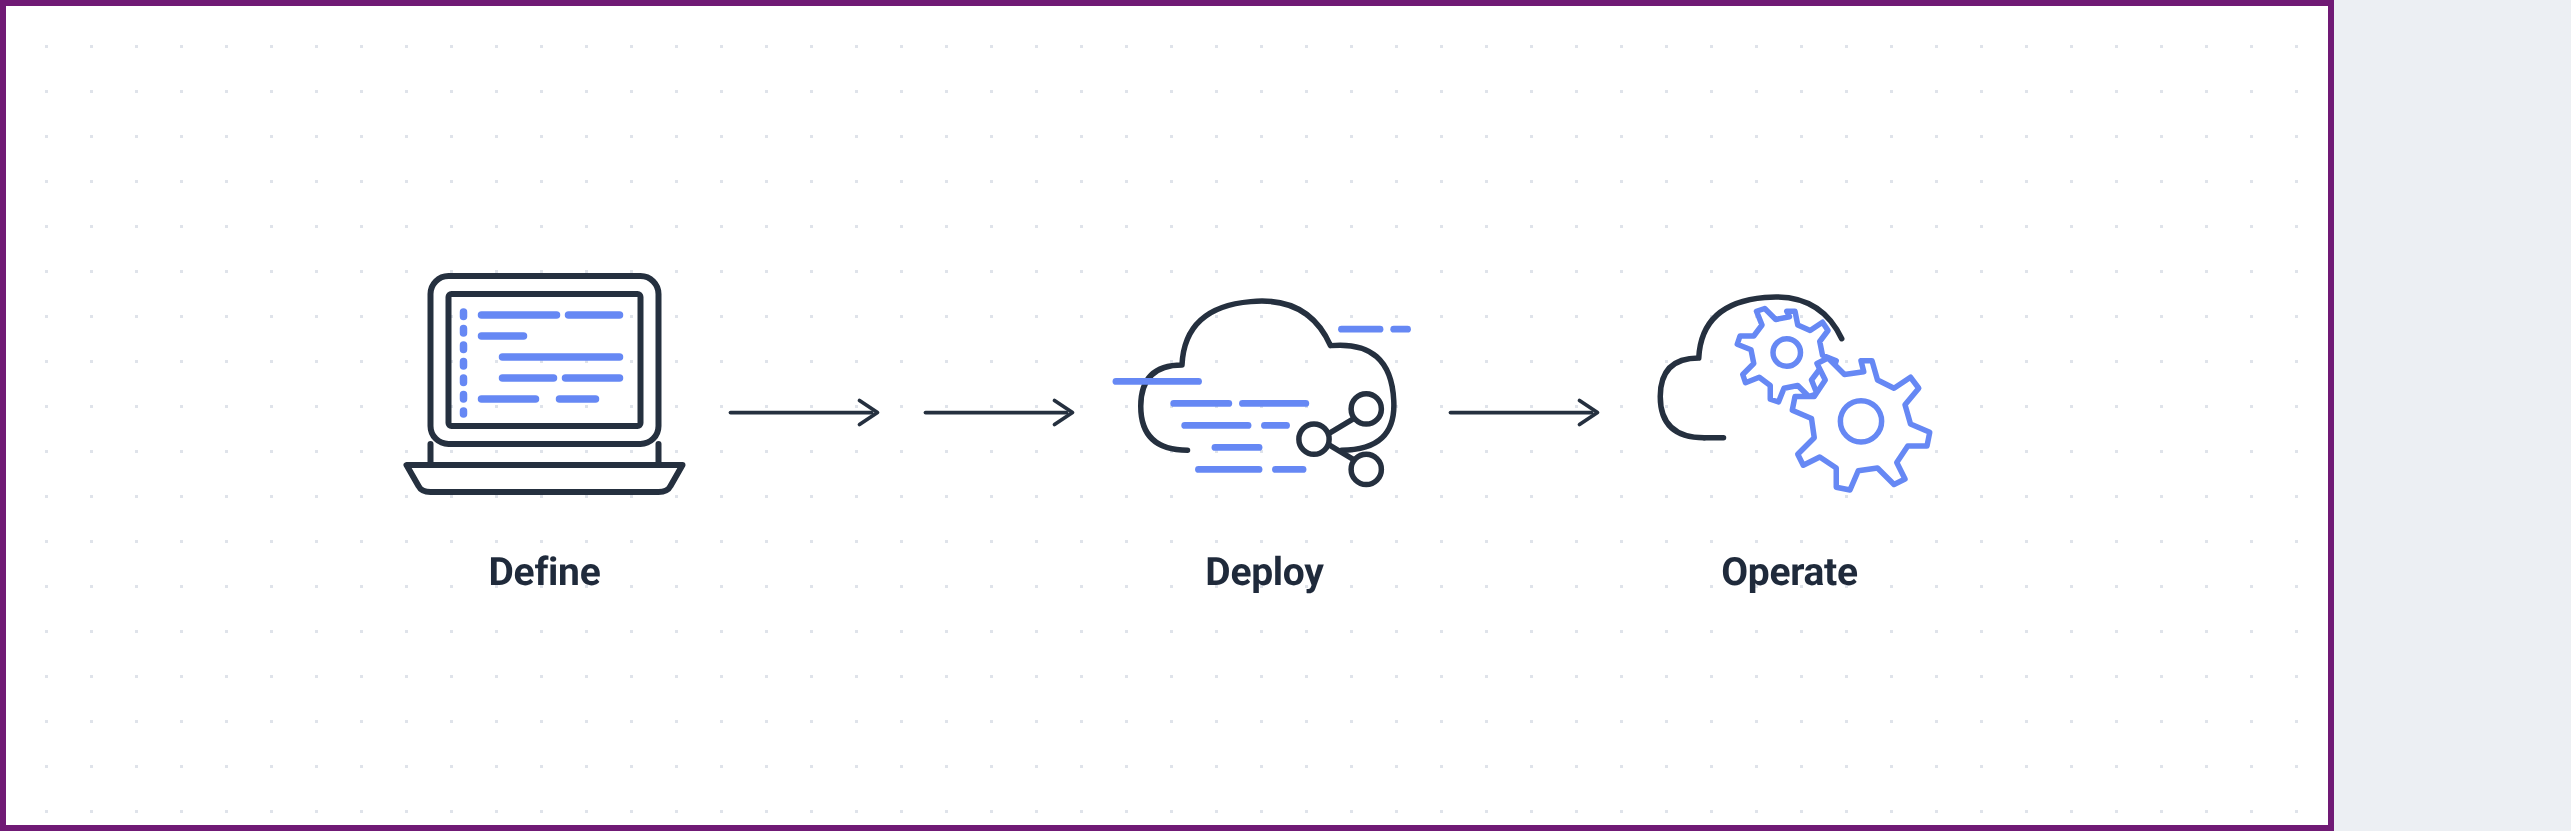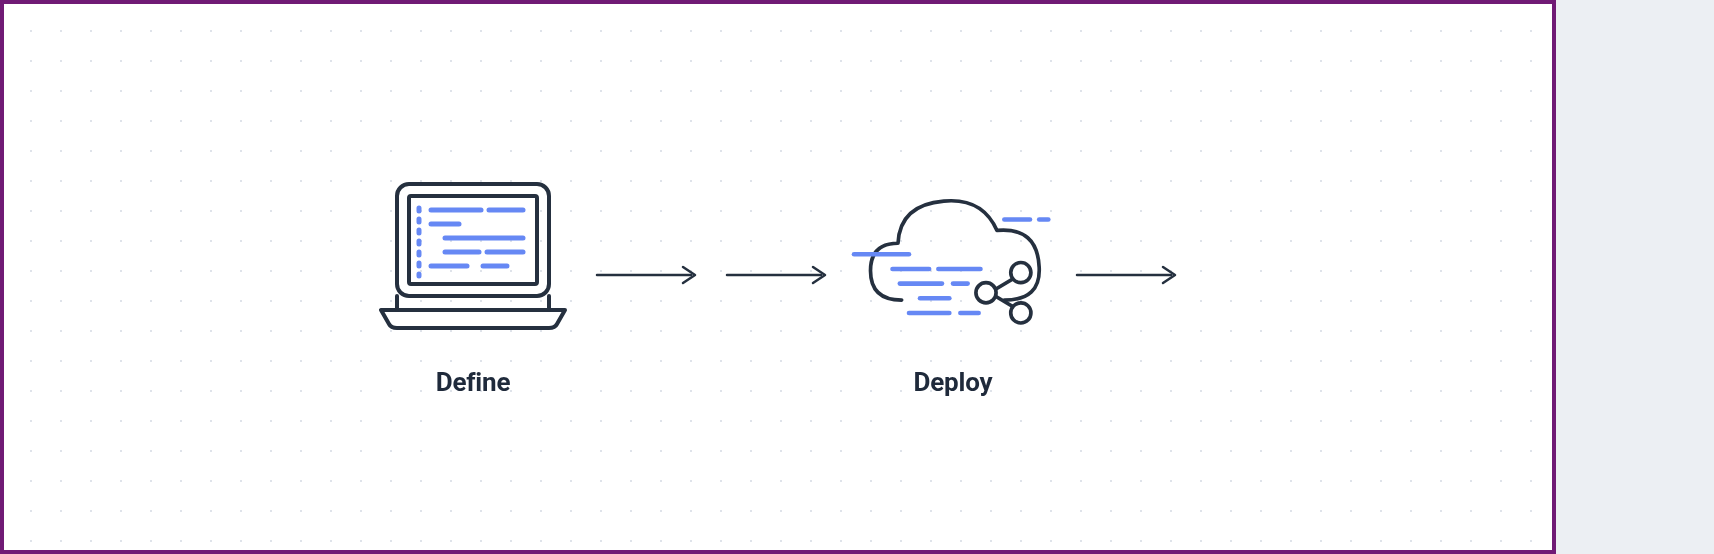--- a/index.html
+++ b/index.html
@@ -168,16 +168,42 @@
 
       <div class="arrow-box">
         <svg width="110" height="28" viewBox="0 0 110 28">
           <g stroke="#25303f" stroke-width="2.5" fill="none" stroke-linecap="round" stroke-linejoin="round">
             <line x1="4" y1="14" x2="98" y2="14"></line>
             <path d="M90 6 L102 14 L90 22"></path>
           </g>
         </svg>
       </div>
 
+      <div class="step">
+        <div class="icon-box">
+          <svg width="240" height="180" viewBox="0 0 240 180">
+
+            <g fill="none" stroke="#25303f" stroke-width="4" stroke-linecap="round" stroke-linejoin="round">
+              <path d="M58 128
+                       Q26 128 26 98
+                       Q26 70 54 70
+                       Q56 30 102 26
+                       Q142 22 158 56"></path>
+              <path d="M58 128 L72 128"></path>
+            </g>
+
+            <g fill="#ffffff" stroke="#6688f4" stroke-width="4" stroke-linejoin="round" transform="translate(118,66)">
+              <path d="M0 -30 L6 -30 L8 -20 L17 -16 L26 -22 L30 -16 L24 -8 L26 2 L36 6 L34 12 L24 12 L18 20 L22 30 L16 32 L8 24 L-2 26 L-6 36 L-12 34 L-12 24 L-20 18 L-30 22 L-32 16 L-24 8 L-26 -2 L-36 -6 L-34 -12 L-24 -12 L-18 -20 L-22 -30 L-16 -32 L-8 -24 L2 -26 Z"></path>
+              <circle cx="0" cy="0" r="10"></circle>
+            </g>
+
+            <g fill="#ffffff" stroke="#6688f4" stroke-width="4" stroke-linejoin="round" transform="translate(172,116)">
+              <path d="M0 -44 L8 -44 L12 -30 L24 -24 L36 -32 L42 -24 L32 -12 L36 2 L50 8 L48 18 L34 18 L26 30 L32 42 L24 46 L12 34 L-2 36 L-8 50 L-18 48 L-18 34 L-30 26 L-42 32 L-46 24 L-34 12 L-36 -2 L-50 -8 L-48 -18 L-34 -18 L-26 -30 L-32 -42 L-24 -46 L-12 -34 L2 -36 Z"></path>
+              <circle cx="0" cy="0" r="15"></circle>
+            </g>
+          </svg>
+        </div>
+        <div class="label">Operate</div>
+      </div>
 
     </div>
   </div>
 </div>
 
 </body></html>

